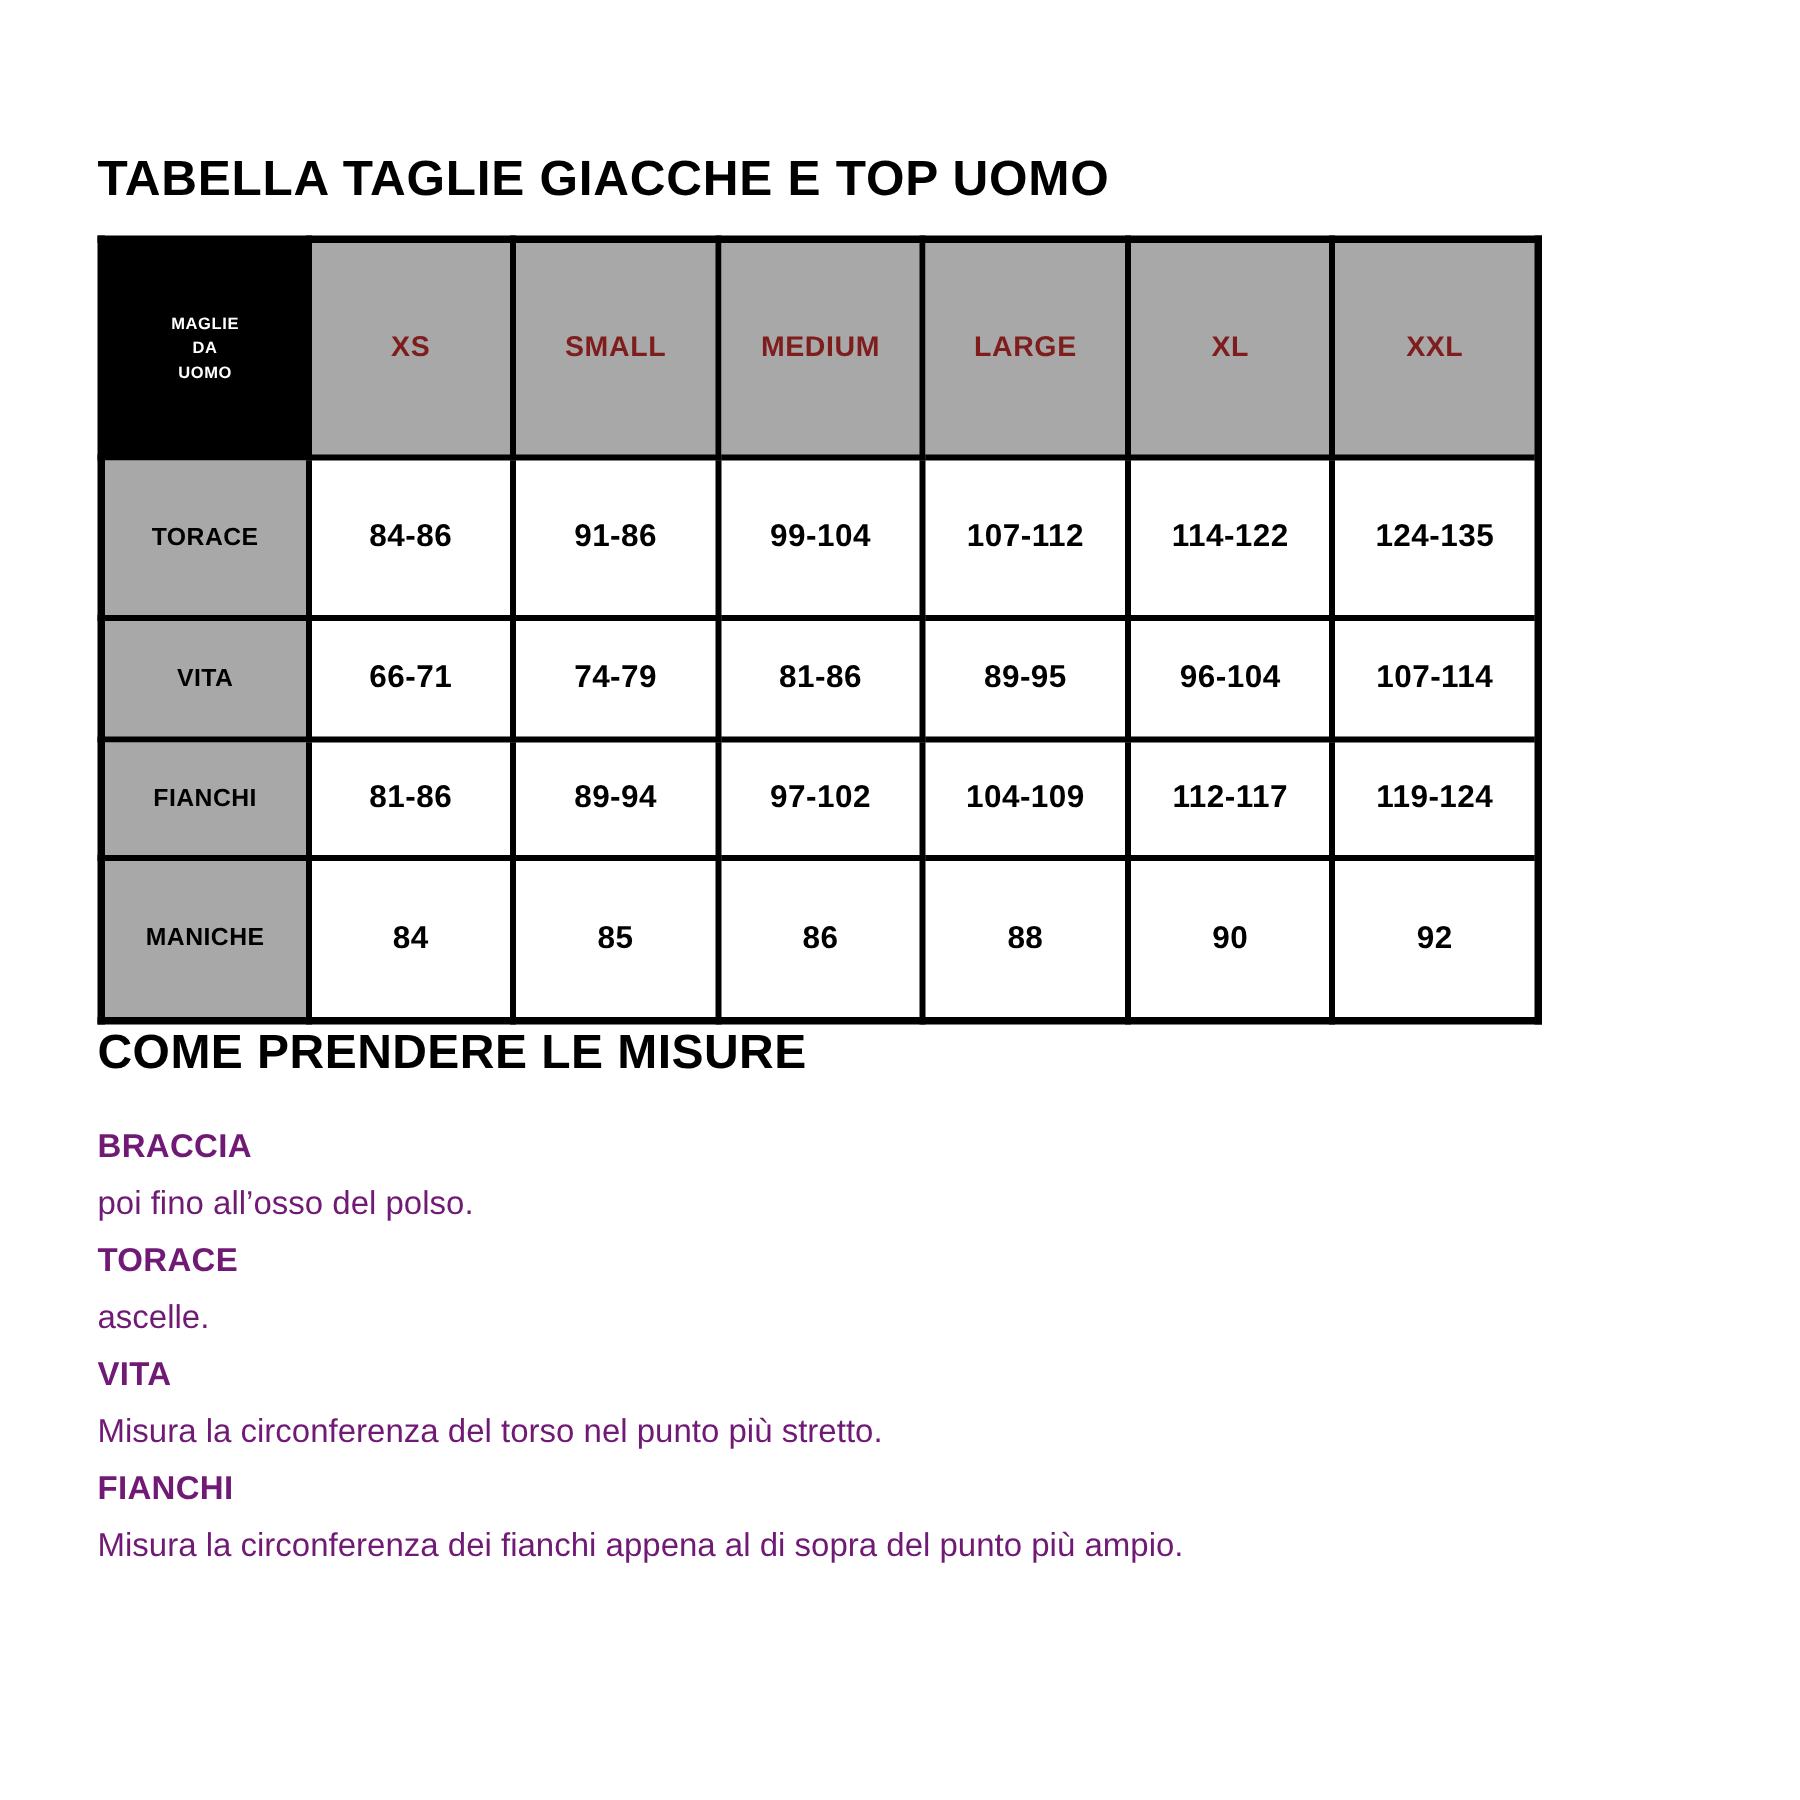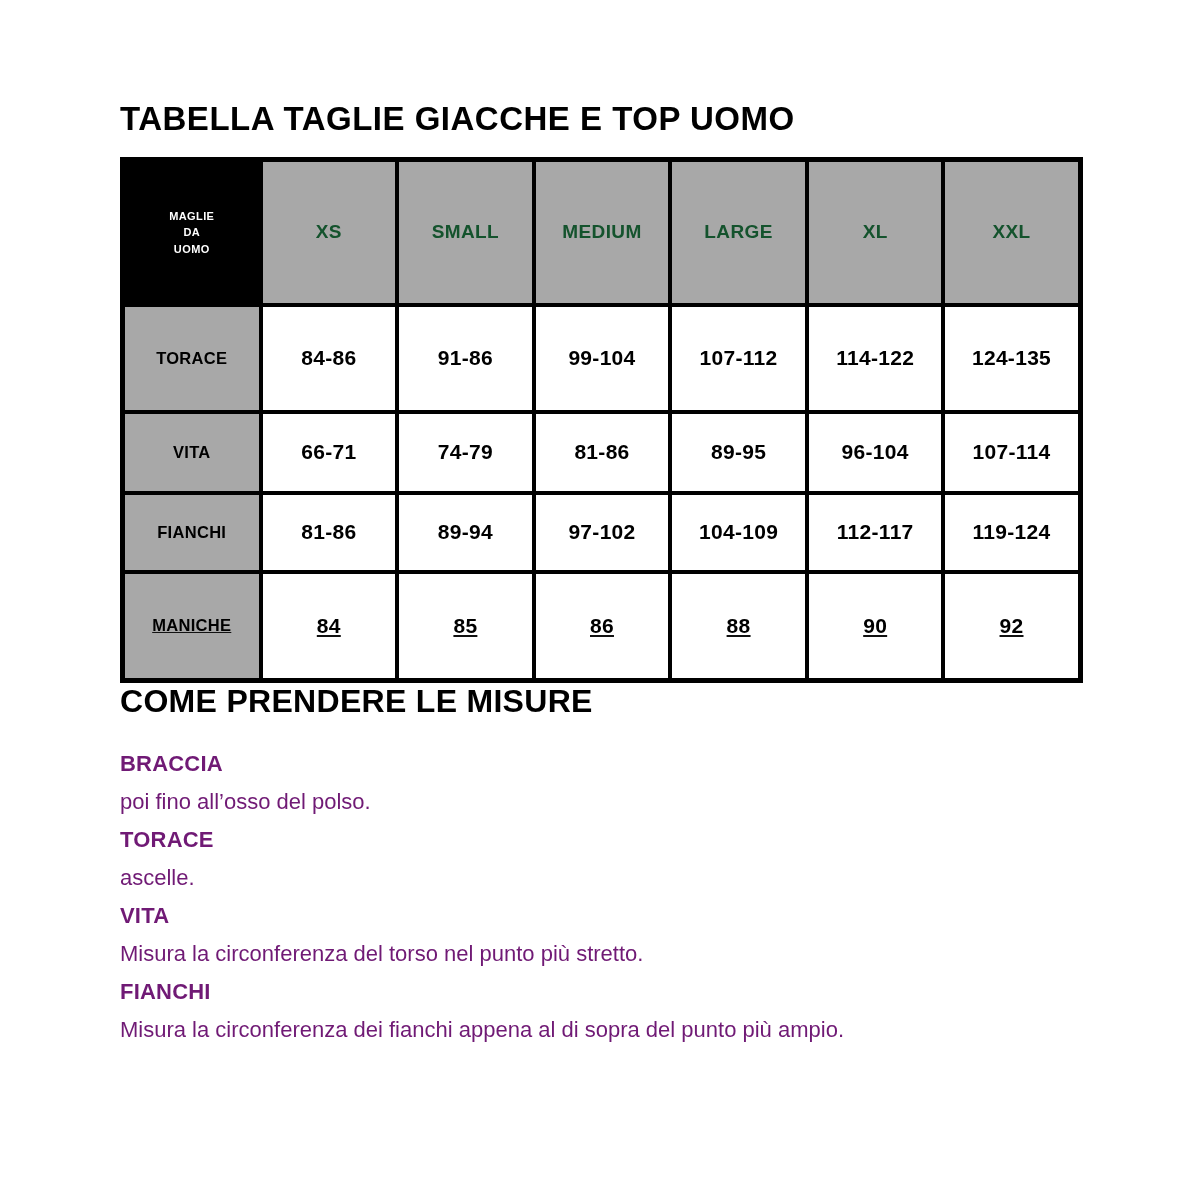--- a/index.html
+++ b/index.html
@@ -14,21 +14,21 @@
   body {
     width: 1200px;
     height: 1200px;
     background: #ffffff;
     font-family: "Liberation Sans", sans-serif;
     color: var(--text-color);
   }
   .content {
     width: 1200px;
     height: 1200px;
-    padding: 100px 120px 0 120px;
+    padding: 100px 120px 0 65px;
   }
   .page-title {
     font-size: 33px;
     font-weight: bold;
     letter-spacing: 0.5px;
     margin: 0 0 19px 0;
     color: #000;
     white-space: nowrap;
   }
   table.size-table {
@@ -43,32 +43,32 @@
     vertical-align: middle;
     padding: 0 6px;
     overflow: hidden;
   }
   col.c0 { width: 138px; }
   col.cn { width: 136.6px; }
   tr.header-row { height: 145px; }
   tr.row-torace { height: 107px; }
   tr.row-vita { height: 81px; }
   tr.row-fianchi { height: 79px; }
-  tr.row-maniche { height: 109px; text-decoration: underline; }
+  tr.row-maniche { height: 109px; }
   .corner-cell {
     background: var(--corner-fill);
     color: #ffffff;
     font-weight: bold;
     font-size: 11px;
     letter-spacing: 0.4px;
     line-height: 1.5;
   }
   .col-header {
     background: var(--header-fill);
-    color: #14532d;
+    color: #7f1d1d;
     font-weight: bold;
     font-size: 19px;
     letter-spacing: 0.4px;
   }
   .row-label {
     background: var(--header-fill);
     color: #000;
     font-weight: bold;
     font-size: 16.5px;
     letter-spacing: 0.3px;

